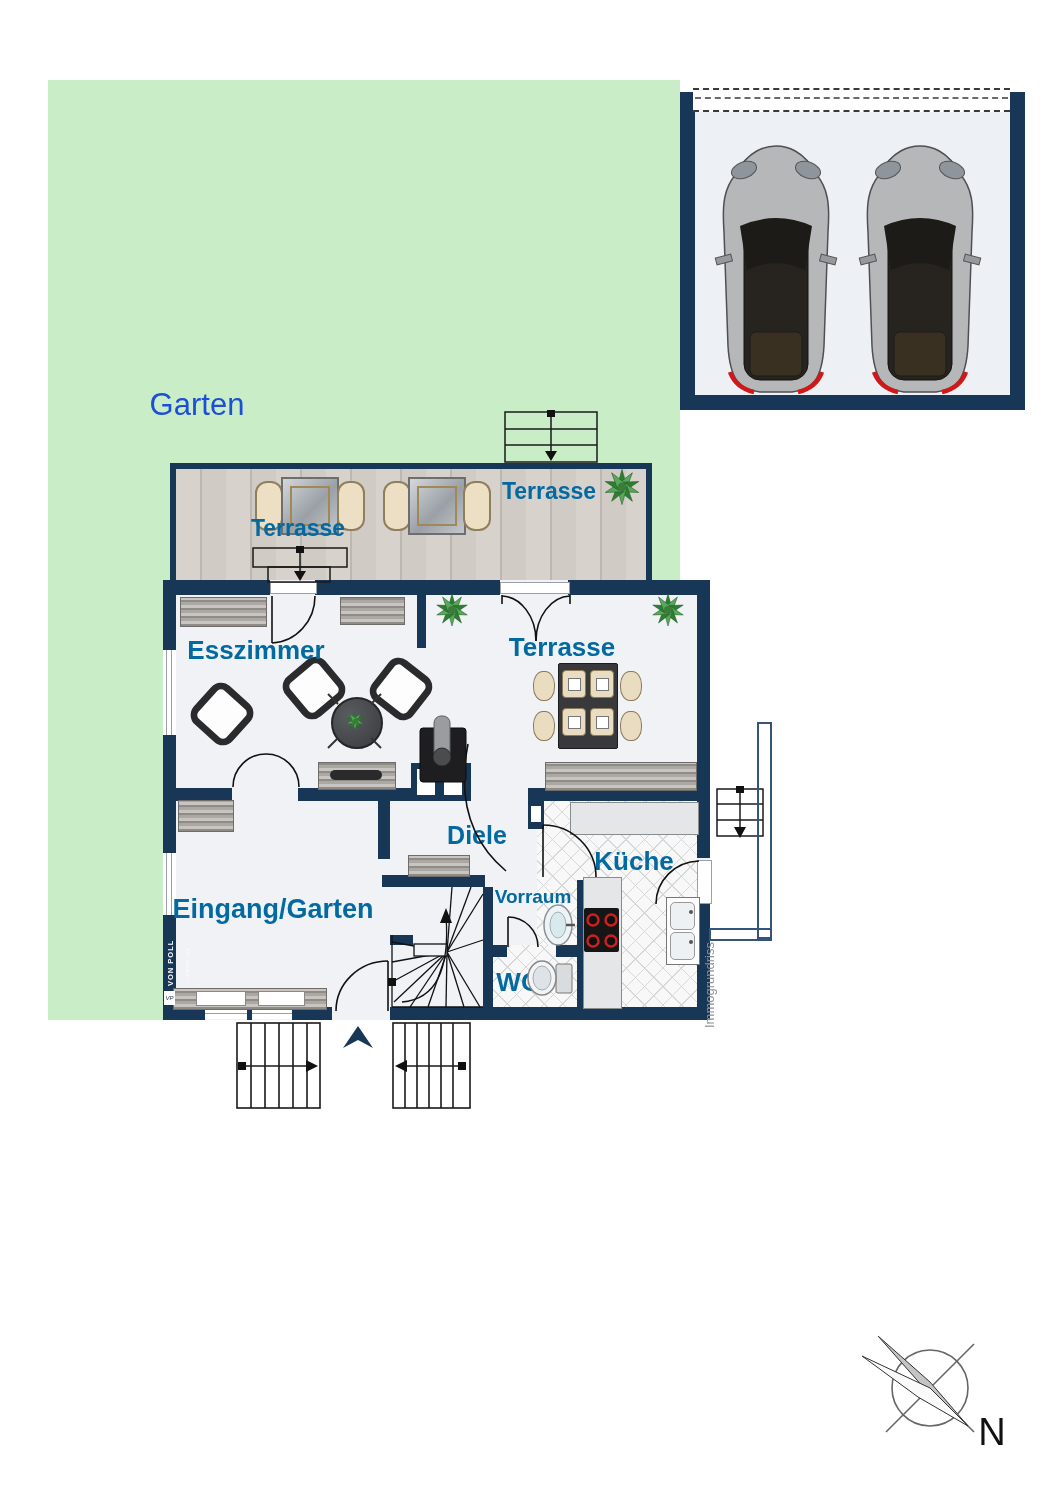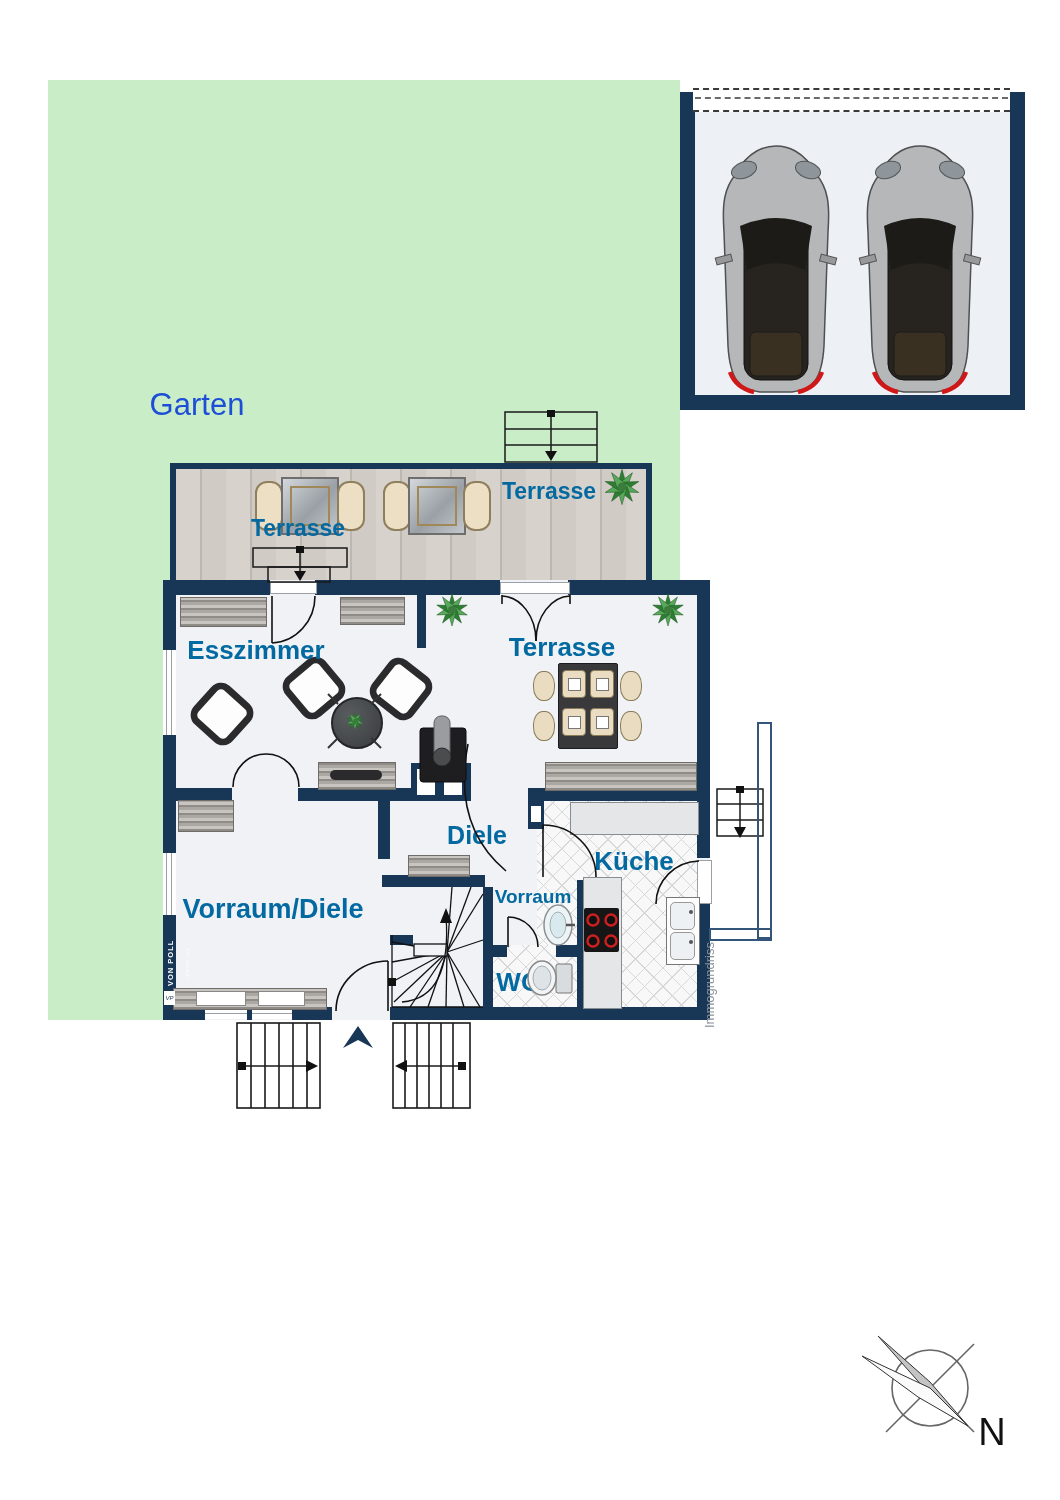--- a/index.html
+++ b/index.html
@@ -162,21 +162,21 @@
       <div class="sq"></div>
     </div>
   <div class="pchair" style="left:590px;top:708px;">
       <div class="sq"></div>
     </div>
 
   <div class="lbl" style="left:256px;top:650px;font-size:26px;">Esszimmer</div>
   <div class="lbl" style="left:562px;top:647px;font-size:26px;">Terrasse</div>
   <div class="lbl" style="left:477px;top:835px;font-size:25px;">Diele</div>
   <div class="lbl" style="left:634px;top:861px;font-size:26px;">Küche</div>
-  <div class="lbl" style="left:273px;top:909px;font-size:27px;">Vorraum/Diele</div>
+  <div class="lbl" style="left:273px;top:909px;font-size:27px;">Eingang/Garten</div>
   <div class="lbl" style="left:533px;top:897px;font-size:19px;">Vorraum</div>
   <div class="lbl" style="left:518px;top:982px;font-size:26px;">WC</div>
 
   <div class="vlogo" style="left:163px;top:938px;width:13px;height:50px;">
     <span style="font-size:7.5px;font-weight:bold;letter-spacing:1px;">VON POLL</span>
     <span style="font-size:3.5px;letter-spacing:1px;">IMMOBILIEN</span>
   </div>
   <div class="abs" style="left:164px;top:991px;width:11px;height:14px;background:#fff;display:flex;align-items:center;justify-content:center;">
     <span style="font-size:6px;font-style:italic;color:#183655;">VP</span>
     </div>

